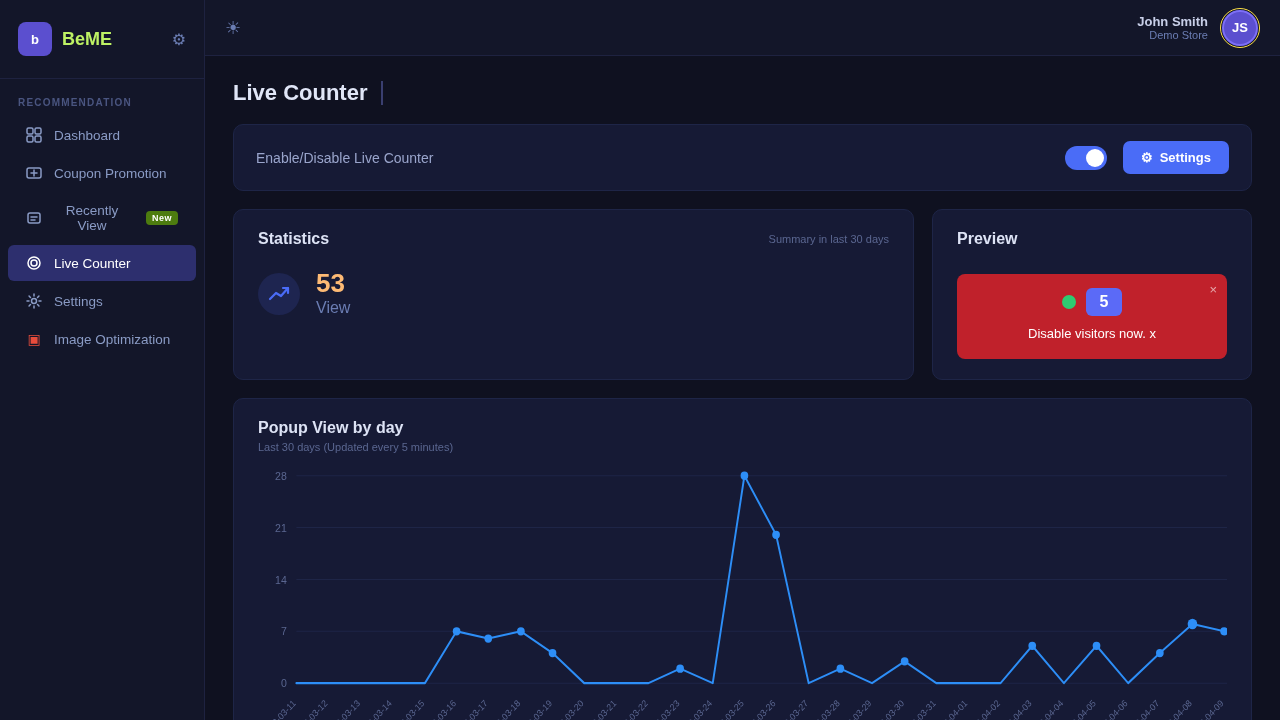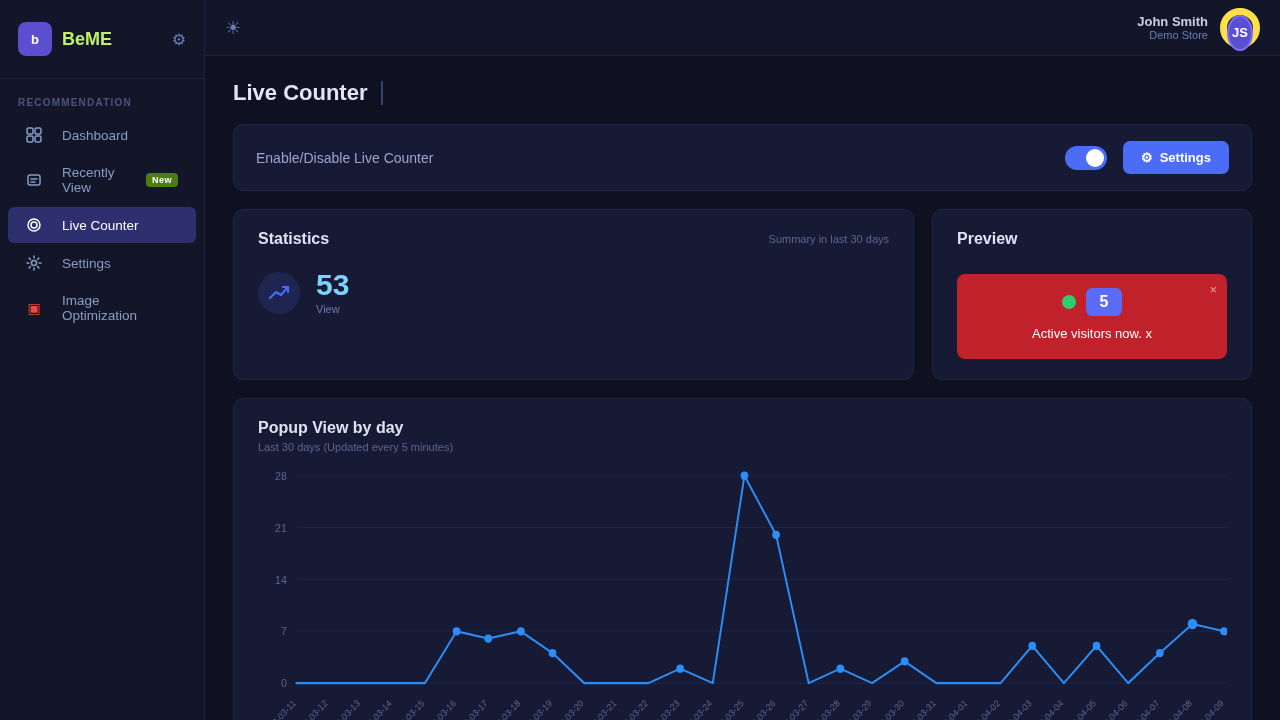--- a/index.html
+++ b/index.html
@@ -64,29 +64,30 @@
       font-weight: 600;
       color: #4a5580;
       letter-spacing: 1.2px;
       padding: 18px 18px 8px;
       text-transform: uppercase;
     }
 
     .sidebar-item {
       display: flex;
       align-items: center;
-      gap: 20px;
+      gap: 12px;
       padding: 10px 18px;
       cursor: pointer;
       border-radius: 6px;
       margin: 1px 8px;
       color: #8a9bc5;
       font-size: 13.5px;
       font-weight: 500;
       transition: background 0.15s;
+      text-align: center;
     }
 
     .sidebar-item.active {
       background: #2d2f6e;
       color: #fff;
     }
 
     .sidebar-item .nav-icon {
       width: 16px;
       height: 16px;
@@ -167,23 +168,23 @@
       font-weight: 700;
       color: #fff;
       font-size: 13px;
       position: relative;
     }
 
     .topbar-avatar-ring {
       width: 40px;
       height: 40px;
       border-radius: 50%;
-      border: 7px solid #fde047;
-      display: flex;
-      align-items: flex-start;
+      border: 1px solid #fde047;
+      display: flex;
+      align-items: center;
       justify-content: center;
     }
 
     
     .page-content {
       flex: 1;
       overflow-y: auto;
       padding: 24px 28px;
       display: flex;
       flex-direction: column;
@@ -311,28 +312,28 @@
       background: #1e2550;
       border-radius: 50%;
       display: flex;
       align-items: center;
       justify-content: center;
       font-size: 20px;
       color: #4a6cf7;
     }
 
     .stats-number {
-      font-size: 30px;
+      font-size: 26px;
       font-weight: 700;
-      color: #7dd3fc;
+      color: #fdba74;
       line-height: 1;
     }
 
     .stats-number-label {
-      font-size: 11px;
+      font-size: 16px;
       color: #6b7db3;
       margin-top: 3px;
     }
 
     
     .preview-card {
       width: 320px;
       min-width: 320px;
       background: #161a35;
       border: 1px solid #1e2547;
@@ -474,20 +475,29 @@
       <svg width="16" height="16" viewBox="0 0 16 16" fill="none">
         <rect x="1" y="1" width="6" height="6" rx="1.5" stroke="#8a9bc5" stroke-width="1.5"></rect>
         <rect x="9" y="1" width="6" height="6" rx="1.5" stroke="#8a9bc5" stroke-width="1.5"></rect>
         <rect x="1" y="9" width="6" height="6" rx="1.5" stroke="#8a9bc5" stroke-width="1.5"></rect>
         <rect x="9" y="9" width="6" height="6" rx="1.5" stroke="#8a9bc5" stroke-width="1.5"></rect>
       </svg>
     </span>
     <span>Dashboard</span>
   </div>
 
+  <div class="sidebar-item">
+    <span class="nav-icon">
+      <svg width="16" height="16" viewBox="0 0 16 16" fill="none">
+        <rect x="1" y="3" width="14" height="10" rx="2" stroke="#8a9bc5" stroke-width="1.5"></rect>
+        <path d="M5 8h6M8 5v6" stroke="#8a9bc5" stroke-width="1.5" stroke-linecap="round"></path>
+      </svg>
+    </span>
+    <span>Coupon Promotion</span>
+  </div>
 
   <div class="sidebar-item">
     <span class="nav-icon">
       <svg width="16" height="16" viewBox="0 0 16 16" fill="none">
         <rect x="2" y="3" width="12" height="10" rx="2" stroke="#8a9bc5" stroke-width="1.5"></rect>
         <path d="M5 7h6M5 10h4" stroke="#8a9bc5" stroke-width="1.5" stroke-linecap="round"></path>
       </svg>
     </span>
     <span>Recently View</span>
     <span class="badge-new">New</span>
@@ -578,21 +588,21 @@
       </div>
 
       <div class="preview-card">
         <div class="preview-title">Preview</div>
         <div class="preview-popup">
           <span class="preview-close">×</span>
           <div class="preview-popup-row">
             <div class="preview-dot"></div>
             <div class="preview-number-badge">5</div>
           </div>
-          <div class="preview-popup-text">Active visitors now. x</div>
+          <div class="preview-popup-text">Disable visitors now. x</div>
         </div>
       </div>
     </div>
 
     <div class="chart-card">
       <div class="chart-title">Popup View by day</div>
       <div class="chart-subtitle">Last 30 days (Updated every 5 minutes)</div>
       <div class="chart-area">
         <svg class="chart-svg" id="chart-svg" viewBox="0 0 1010 270" preserveAspectRatio="none">
 

